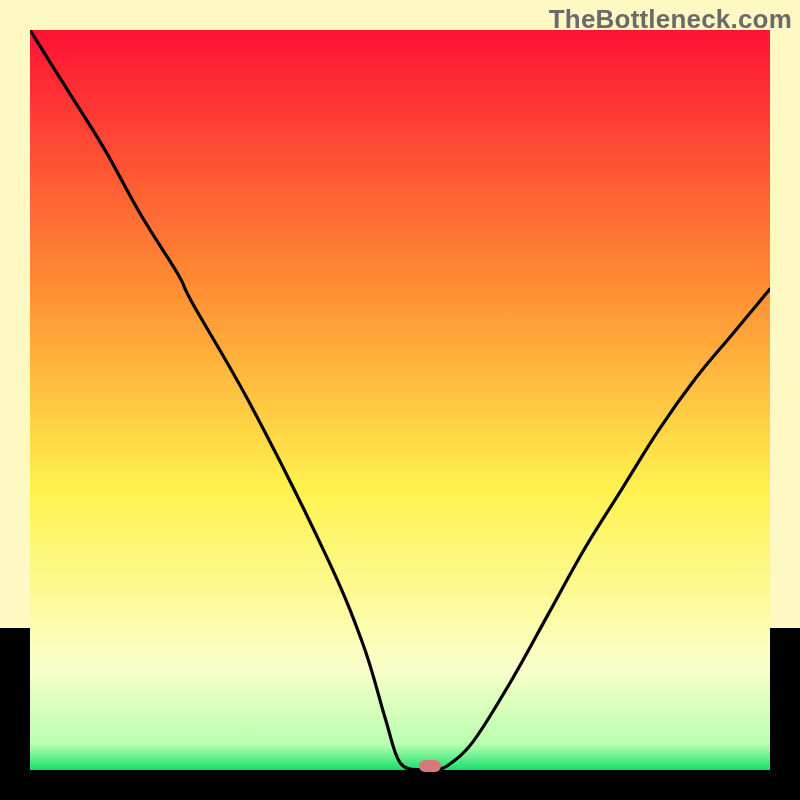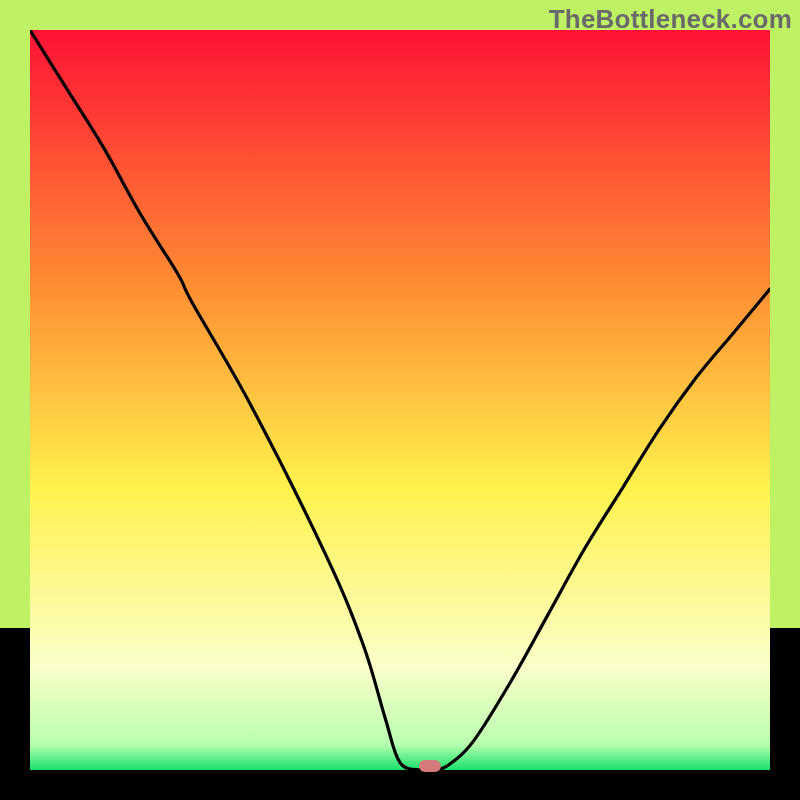--- a/index.html
+++ b/index.html
@@ -8,21 +8,21 @@
     width: 800px;
     height: 800px;
     background: #000;
     overflow: hidden;
     font-family: Arial, Helvetica, sans-serif;
   }
   .frame {
     position: relative;
     width: 800px;
     height: 628px;
-    background: #bef264;
+    background: #fef9c3;
   }
   .watermark {
     position: absolute;
     top: 4px;
     right: 8px;
     font-size: 26px;
     font-weight: 600;
     color: #6a6a6a;
     letter-spacing: 0.2px;
     z-index: 10;

